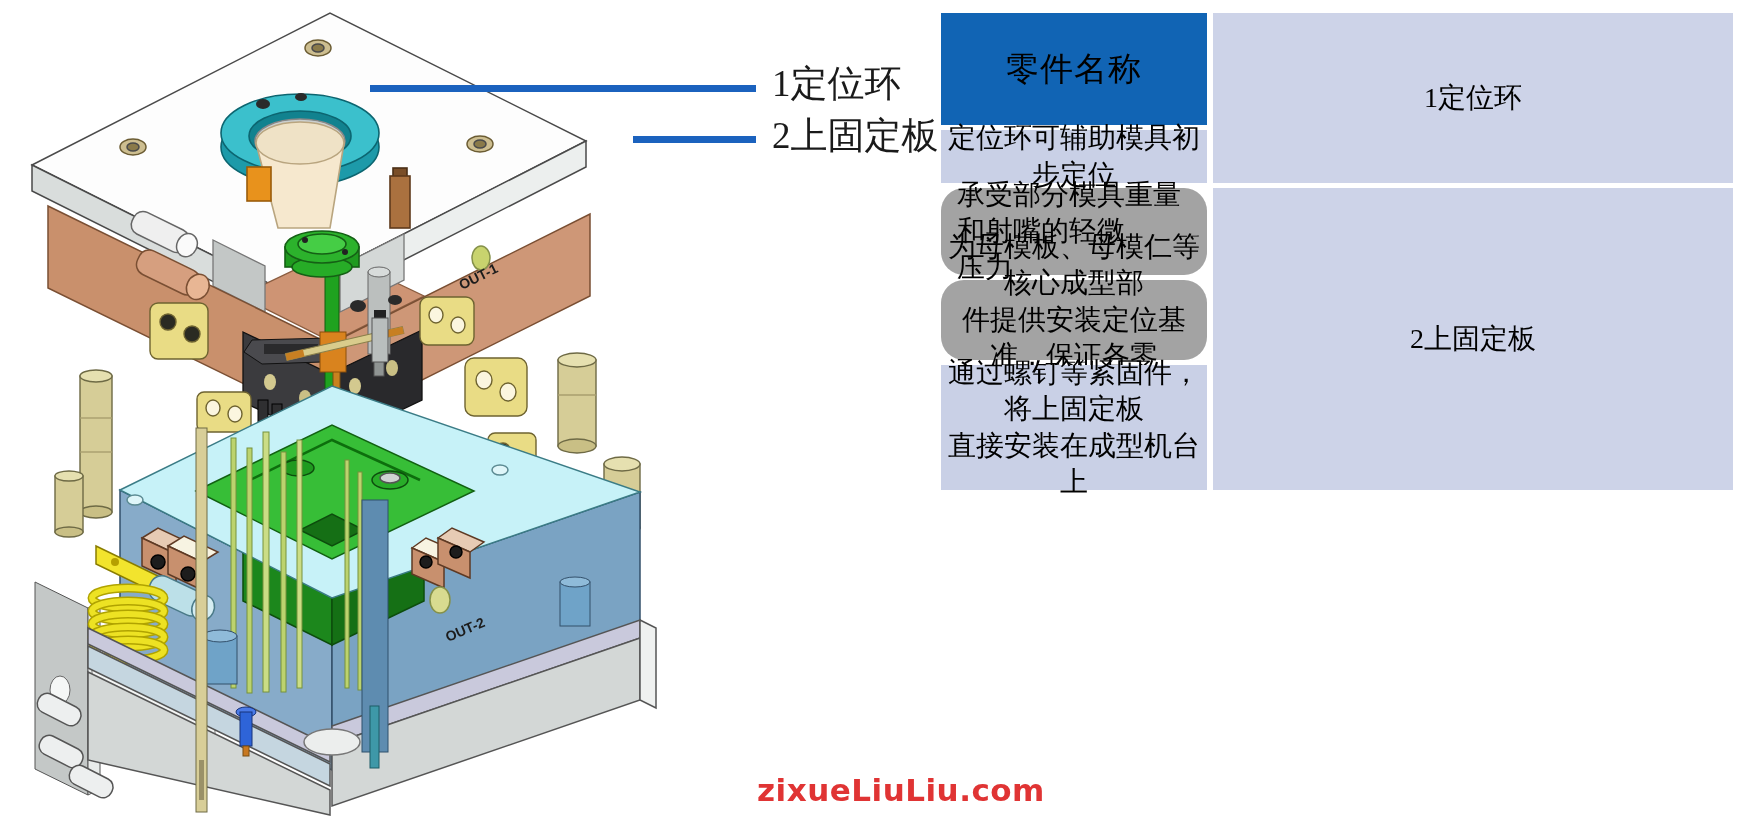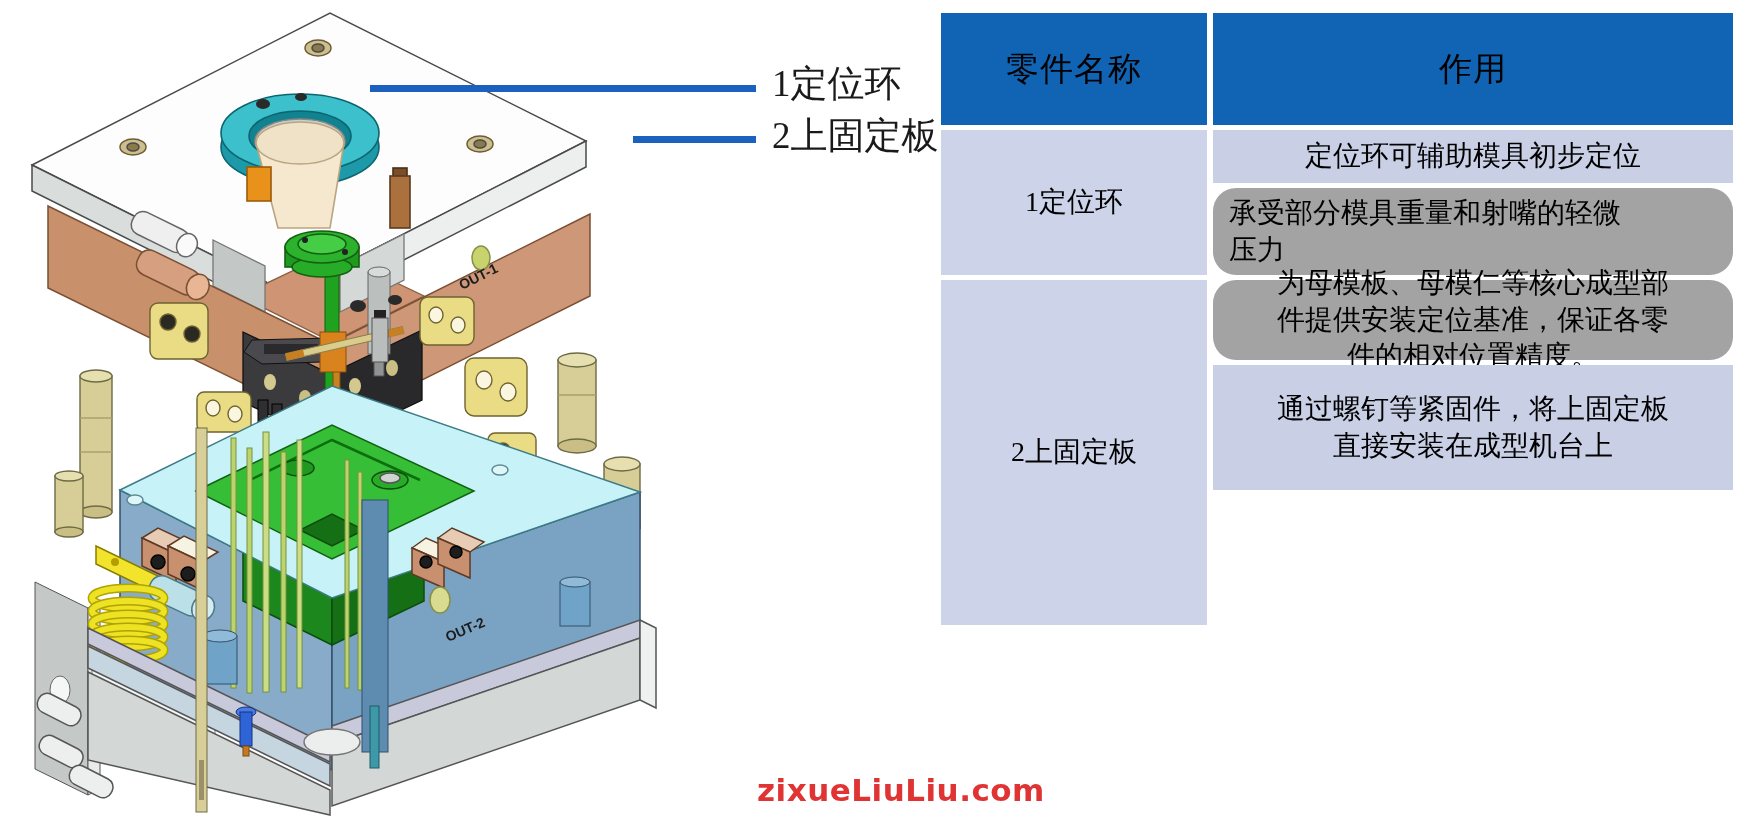--- a/index.html
+++ b/index.html
@@ -270,21 +270,20 @@
     </g>
   </svg>
 
   <div id="leader1" class="leader"></div>
   <div id="leader2" class="leader"></div>
   <div id="callout1" class="callout">1定位环</div>
   <div id="callout2" class="callout">2上固定板</div>
 
   <div id="parts-table">
     <div class="cell hdr">零件名称</div>
-    <div class="cell hdr">作用</div>
 
     <div class="cell name span2">1定位环</div>
     <div class="cell dark">定位环可辅助模具初步定位</div>
     <div class="cell light left">承受部分模具重量和射嘴的轻微
 压力</div>
 
     <div class="cell name span3">2上固定板</div>
     <div class="cell light">为母模板、母模仁等核心成型部
 件提供安装定位基准，保证各零
 件的相对位置精度。</div>

